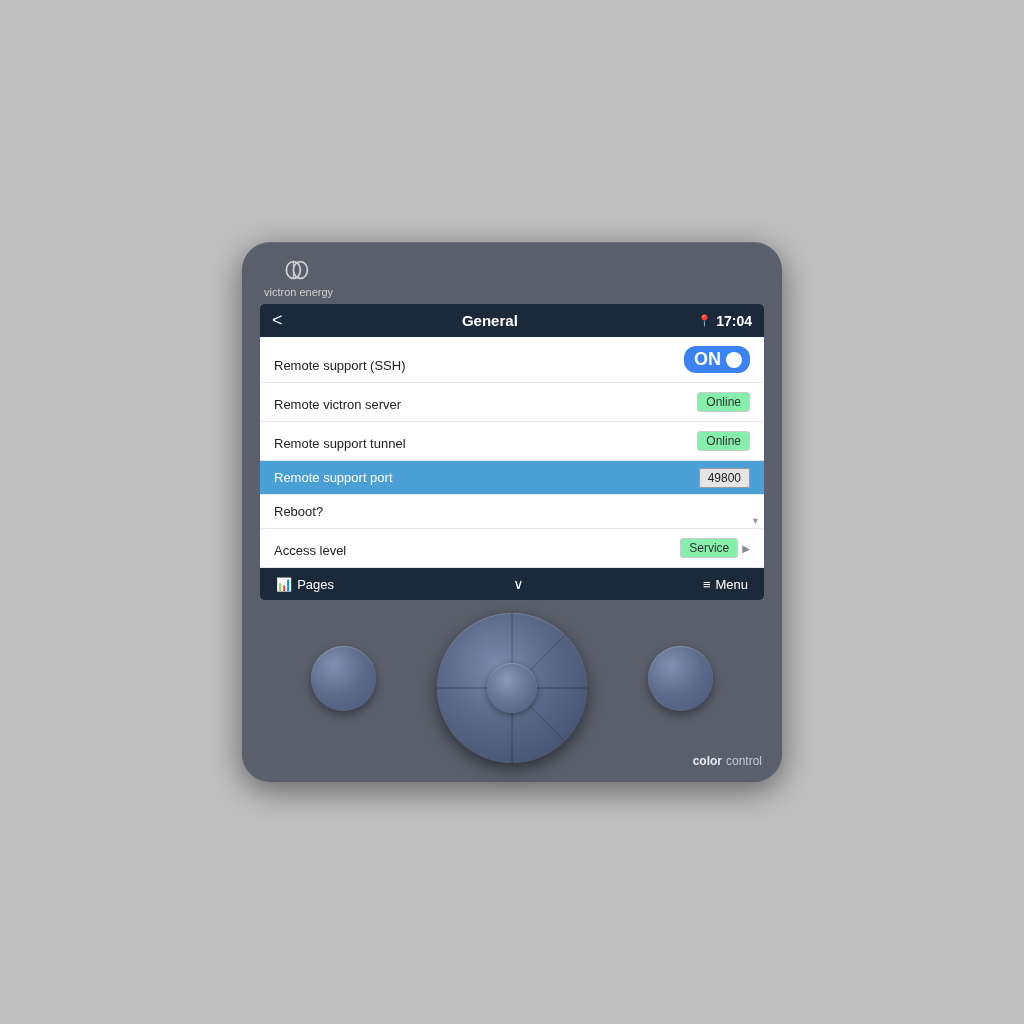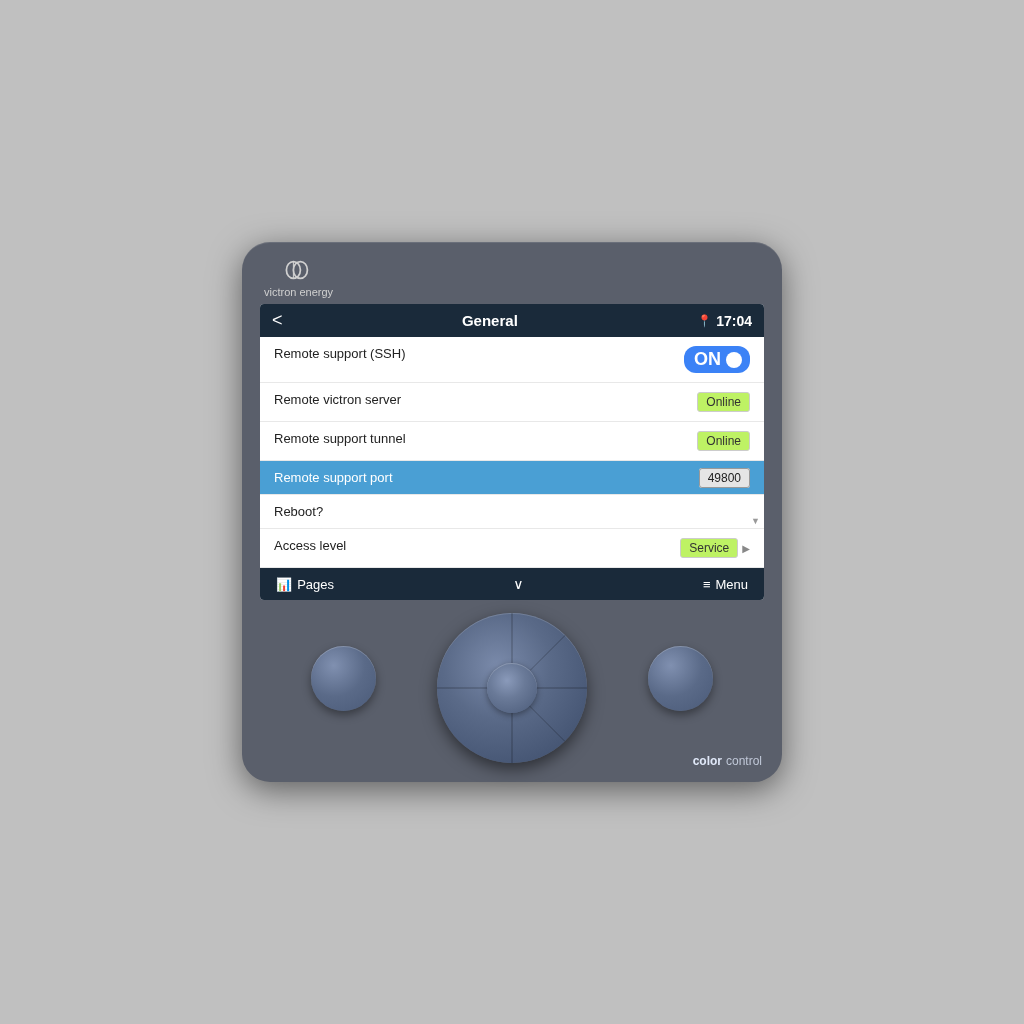--- a/index.html
+++ b/index.html
@@ -94,39 +94,39 @@
     .location-icon {
       font-size: 12px;
     }
 
     .menu-rows {
       background: #fff;
     }
 
     .menu-row {
       display: flex;
-      align-items: flex-start;
+      align-items: flex-end;
       justify-content: space-between;
       padding: 9px 14px;
       border-bottom: 1px solid #e8e8e8;
       font-size: 13px;
       color: #222;
     }
 
     .menu-row.selected {
       background: #4a9fd4;
       color: white;
     }
 
     .row-label {
       font-size: 13px;
     }
 
     .badge {
-      background: #bef264;
+      background: #86efac;
       border: 1px solid #ccc;
       border-radius: 3px;
       padding: 2px 8px;
       font-size: 12px;
       color: #333;
     }
 
     .badge-port {
       background: #e5e5e5;
       border: 1px solid #999;

